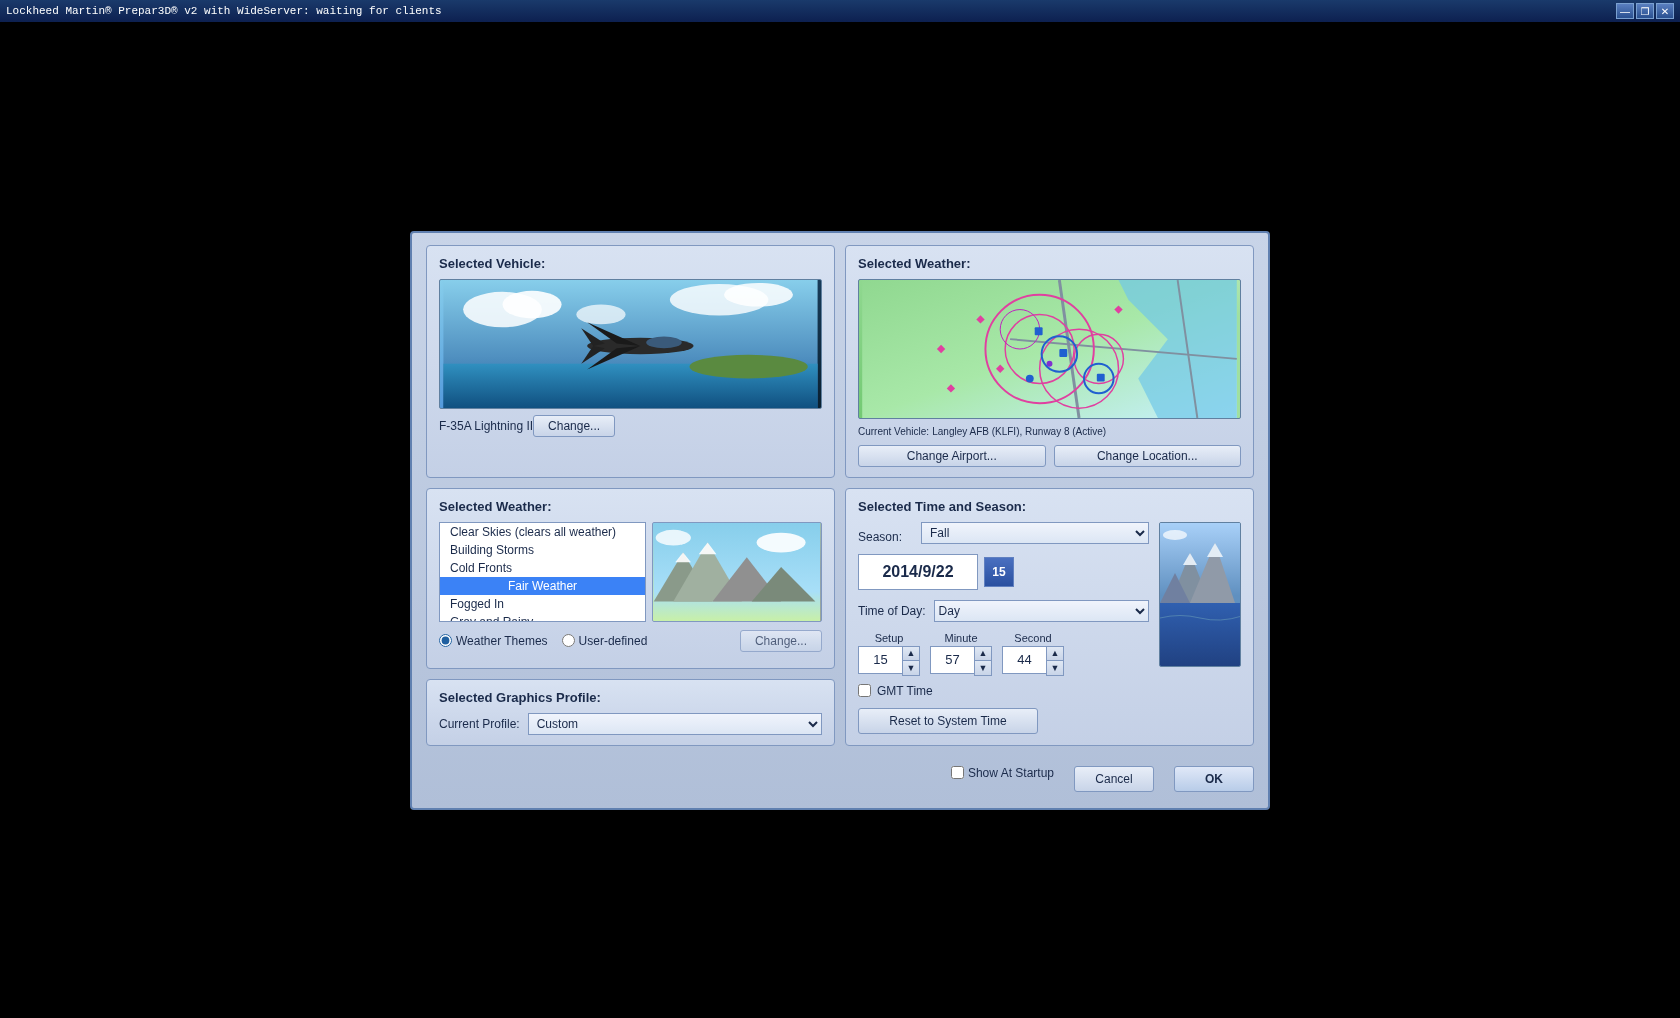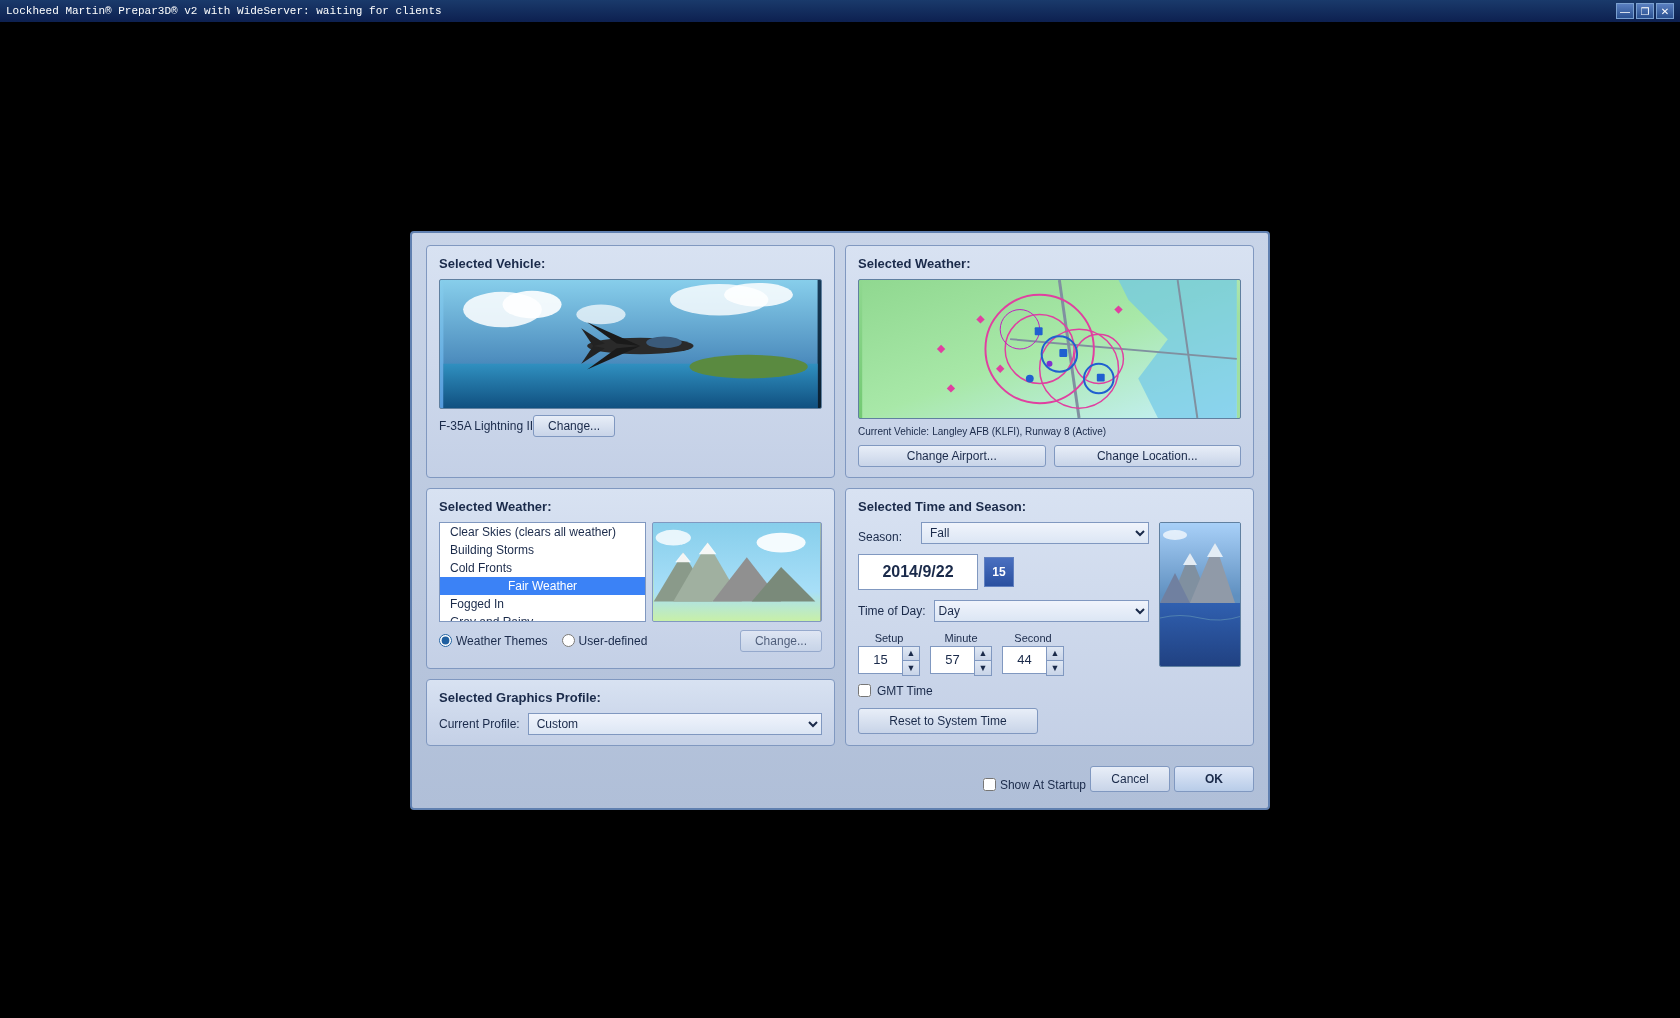--- a/index.html
+++ b/index.html
@@ -315,22 +315,22 @@
       padding: 8px 14px 0 14px;
       gap: 8px;
     }
     .footer-left {
       display: flex;
       gap: 8px;
     }
     .footer-right {
       margin-left: auto;
       display: flex;
-      align-items: flex-end;
-      gap: 4px;
+      align-items: flex-start;
+      gap: 20px;
     }
     .footer-btn {
       padding: 5px 18px;
       background: linear-gradient(to bottom, #e8eef8, #c8d4e8);
       border: 1px solid #8098c0;
       border-radius: 3px;
       cursor: pointer;
       font-size: 12px;
       color: #1a2a4a;
       min-width: 80px;

